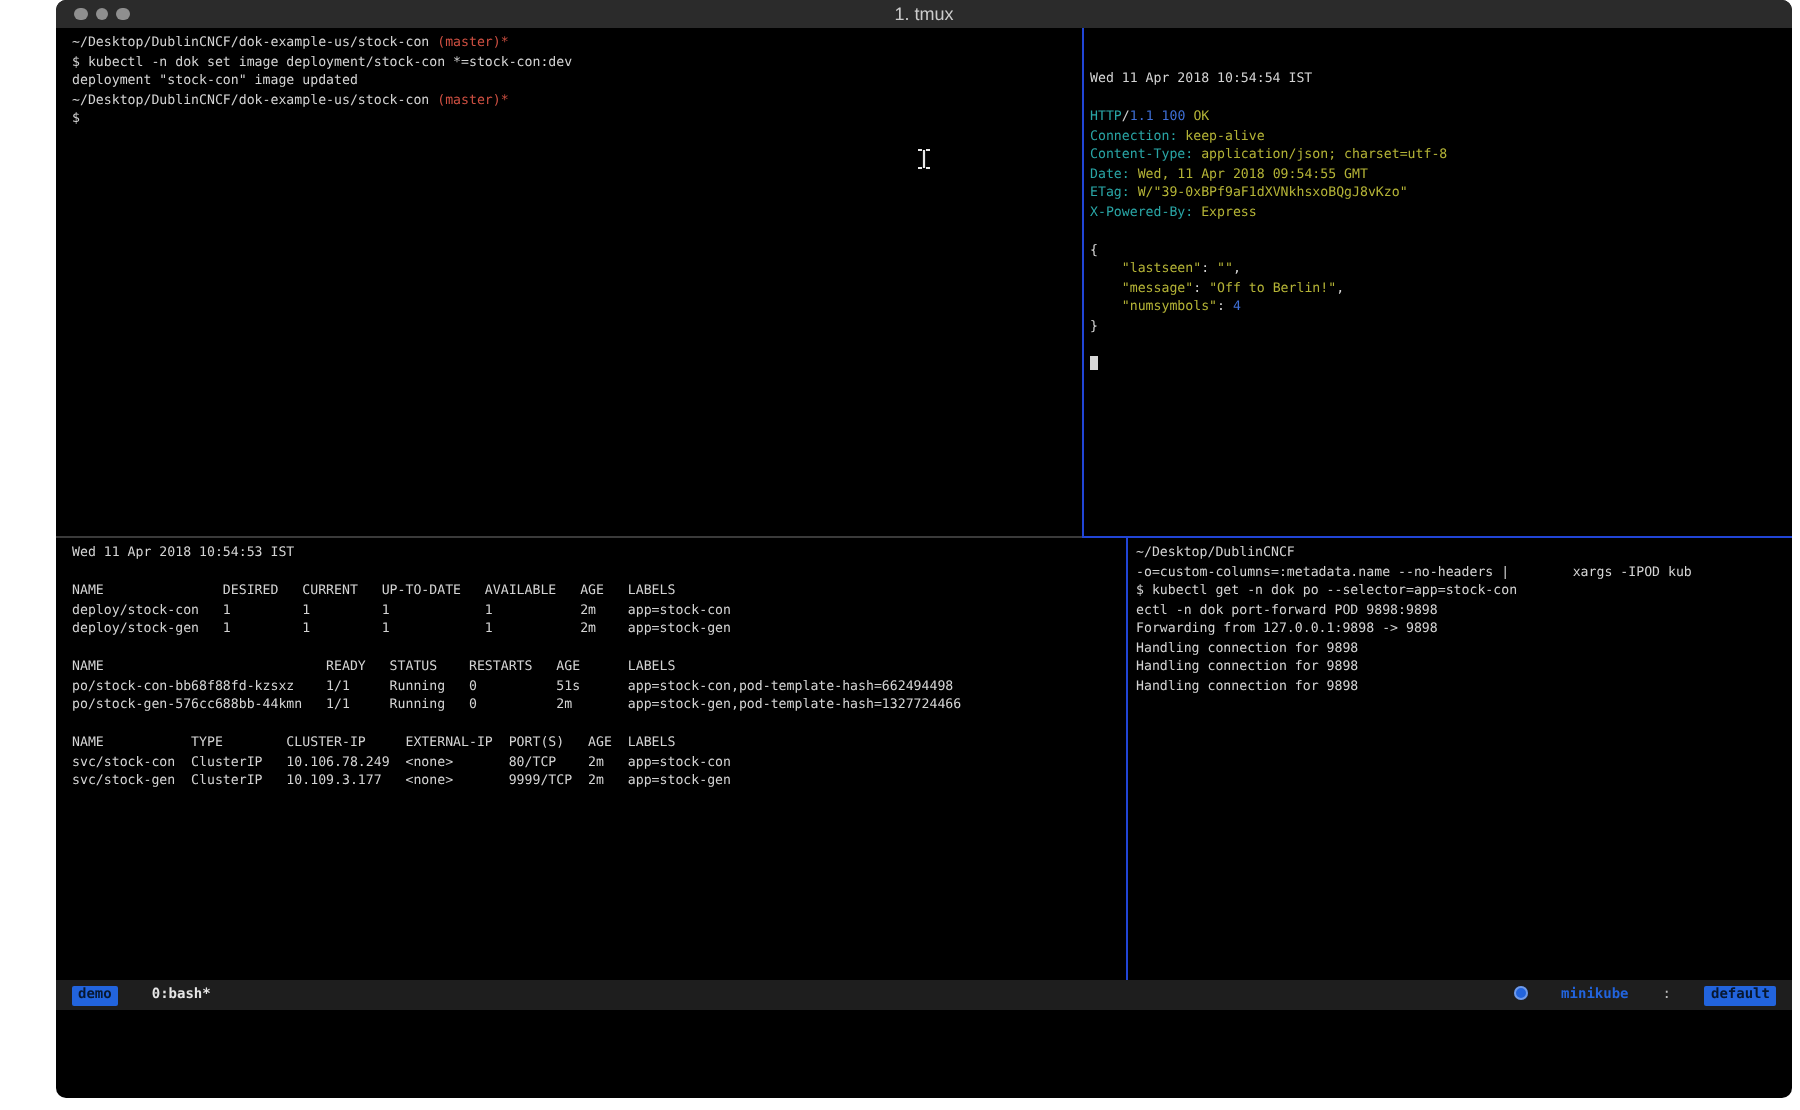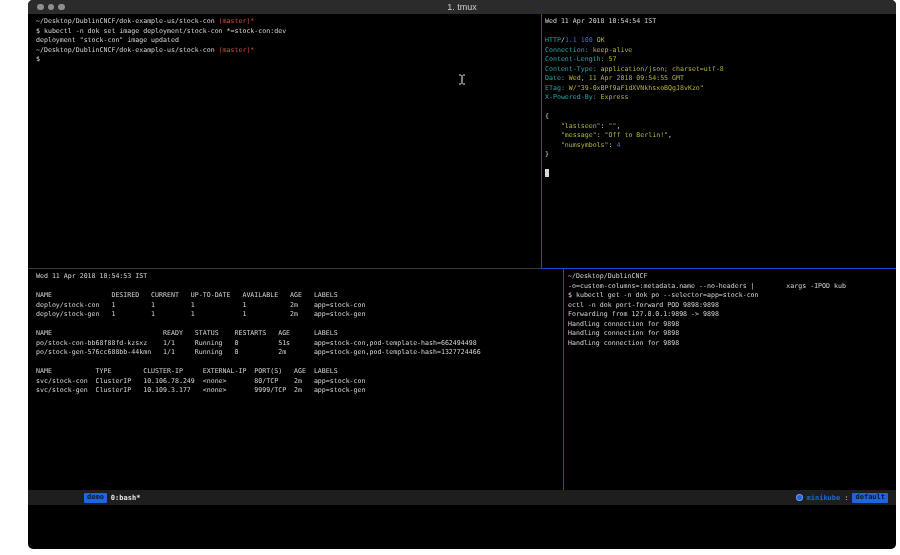--- a/index.html
+++ b/index.html
@@ -11,29 +11,29 @@
   .light{width:6.5px;height:6.5px;border-radius:50%;background:var(--c-traffic_gray,#8f8f8f);}
   .wtitle{position:absolute;left:0;right:0;text-align:center;font-family:"Liberation Sans",sans-serif;
     font-size:9px;color:var(--c-titlebar_text,#ccc);}
   .pane{position:absolute;overflow:hidden;box-sizing:border-box;}
   .tline{white-space:pre;font-size:6.6px;line-height:9.5px;height:9.5px;color:var(--c-fg,#d4d4d4);}
   .cursor{display:inline-block;width:4px;height:7.5px;background:#d8d8d8;vertical-align:middle;}
   .vdiv{position:absolute;width:1px;}
   .hdiv{position:absolute;height:1px;}
   #pane-tl{left:0;top:14px;width:513px;height:254px;padding:3px 0 0 8px;}
   #vdiv-top{left:513px;top:14px;height:254px;background:var(--c-divider_blue,#2145d6);}
-  #pane-tr{left:514px;top:14px;width:354px;height:254px;padding:3px 0 0 3px;}
+  #pane-tr{left:514px;top:14px;width:354px;height:254px;padding:21px 0 0 3px;}
   #hdiv-left{left:0;top:268px;width:513px;background:var(--c-divider_gray,#3a3a3a);}
   #hdiv-right{left:513px;top:268px;width:355px;background:var(--c-divider_blue,#2145d6);}
   #pane-bl{left:0;top:269px;width:535px;height:221px;padding:3px 0 0 8px;}
   #vdiv-bottom{left:535px;top:269px;height:221px;background:var(--c-divider_blue,#2145d6);}
   #pane-br{left:536px;top:269px;width:332px;height:221px;padding:3px 0 0 4px;}
   .statusbar{position:absolute;left:0;top:490px;width:100%;height:15px;background:var(--c-statusbar_bg,#1e1e1e);
     display:flex;align-items:center;justify-content:space-between;padding:0 8px;box-sizing:border-box;}
-  .sb-left,.sb-right{display:flex;align-items:center;gap:4px;margin-left:48px;}
+  .sb-left,.sb-right{display:flex;align-items:flex-start;gap:17px;}
   .chip{background:var(--c-chip_blue,#2264dd);color:var(--c-chip_text,#081830);font-size:7px;font-weight:bold;
     padding:0.5px 3px;border-radius:1px;line-height:9px;}
   .sb-window{color:#e6e6e6;font-size:7px;font-weight:bold;}
   .sb-cluster{color:var(--c-chip_blue,#2264dd);font-size:7px;font-weight:bold;}
   .sb-sep{color:#c0c0c0;font-size:7px;}
   .k8s-icon{width:7px;height:7px;border-radius:50%;background:var(--c-chip_blue,#2264dd);display:inline-block;
     box-shadow:inset 0 0 0 1px rgba(255,255,255,0.35);}
   .mouse-pointer{position:absolute;left:430px;top:74px;z-index:9;}
 </style>
 </head>
@@ -56,21 +56,20 @@
       <div class="tline"><span style="color: rgb(212, 212, 212);">deployment "stock-con" image updated</span></div>
       <div class="tline"><span style="color: rgb(212, 212, 212);">~/Desktop/DublinCNCF/dok-example-us/stock-con</span><span style="color: rgb(205, 79, 65);"> (master)*</span></div>
       <div class="tline"><span style="color: rgb(212, 212, 212);">$</span></div>
     </div>
   <div class="vdiv" id="vdiv-top"></div>
   <div class="pane" id="pane-tr">
       <div class="tline"><span style="color: rgb(212, 212, 212);">Wed 11 Apr 2018 10:54:54 IST</span></div>
       <div class="tline"></div>
       <div class="tline"><span style="color: rgb(41, 165, 165);">HTTP</span><span style="color: rgb(212, 212, 212);">/</span><span style="color: rgb(62, 111, 214);">1.1</span><span style="color: rgb(212, 212, 212);"> </span><span style="color: rgb(62, 111, 214);">100</span><span style="color: rgb(212, 212, 212);"> </span><span style="color: rgb(180, 179, 54);">OK</span></div>
       <div class="tline"><span style="color: rgb(41, 165, 165);">Connection:</span><span style="color: rgb(180, 179, 54);"> keep-alive</span></div>
-      <div class="tline"><span style="color: rgb(41, 165, 165);">Content-Length:</span><span style="color: rgb(180, 179, 54);"> 57</span></div>
       <div class="tline"><span style="color: rgb(41, 165, 165);">Content-Type:</span><span style="color: rgb(180, 179, 54);"> application/json; charset=utf-8</span></div>
       <div class="tline"><span style="color: rgb(41, 165, 165);">Date:</span><span style="color: rgb(180, 179, 54);"> Wed, 11 Apr 2018 09:54:55 GMT</span></div>
       <div class="tline"><span style="color: rgb(41, 165, 165);">ETag:</span><span style="color: rgb(180, 179, 54);"> W/"39-0xBPf9aF1dXVNkhsxoBQgJ8vKzo"</span></div>
       <div class="tline"><span style="color: rgb(41, 165, 165);">X-Powered-By:</span><span style="color: rgb(180, 179, 54);"> Express</span></div>
       <div class="tline"></div>
       <div class="tline"><span style="color: rgb(212, 212, 212);">{</span></div>
       <div class="tline"><span style="color: rgb(212, 212, 212);">    </span><span style="color: rgb(180, 179, 54);">"lastseen"</span><span style="color: rgb(212, 212, 212);">: </span><span style="color: rgb(180, 179, 54);">""</span><span style="color: rgb(212, 212, 212);">,</span></div>
       <div class="tline"><span style="color: rgb(212, 212, 212);">    </span><span style="color: rgb(180, 179, 54);">"message"</span><span style="color: rgb(212, 212, 212);">: </span><span style="color: rgb(180, 179, 54);">"Off to Berlin!"</span><span style="color: rgb(212, 212, 212);">,</span></div>
       <div class="tline"><span style="color: rgb(212, 212, 212);">    </span><span style="color: rgb(180, 179, 54);">"numsymbols"</span><span style="color: rgb(212, 212, 212);">: </span><span style="color: rgb(62, 111, 214);">4</span></div>
       <div class="tline"><span style="color: rgb(212, 212, 212);">}</span></div>

